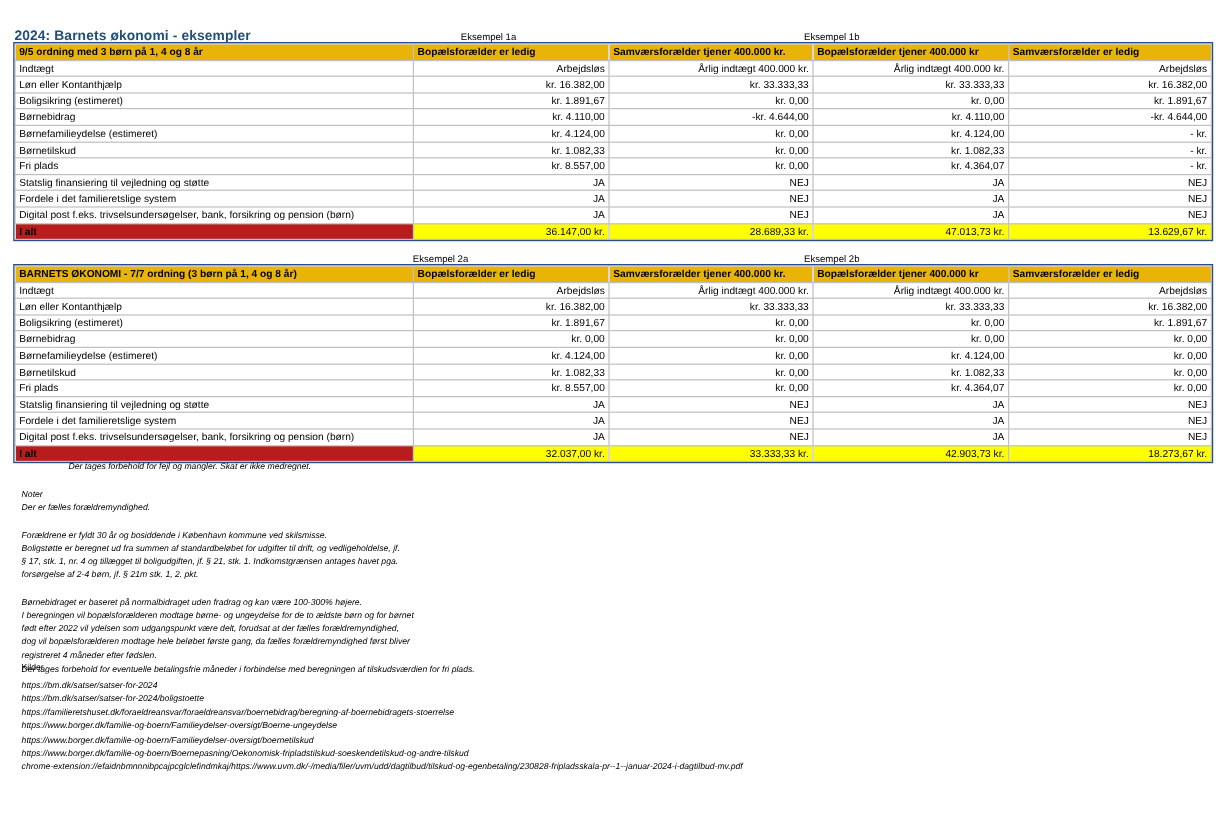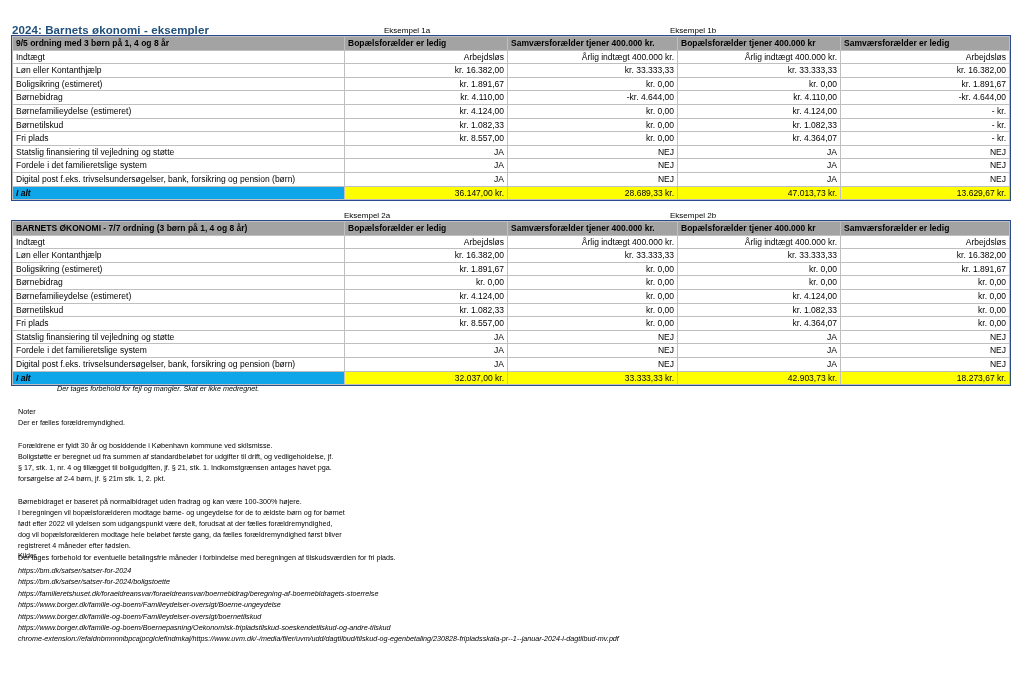--- a/index.html
+++ b/index.html
@@ -49,49 +49,49 @@
   .tbl td {
     border: 0.6px solid #bfbfbf;
     padding: 0px 3px;
     height: 12.6px;
     line-height: 12.6px;
     white-space: nowrap;
     overflow: hidden;
   }
   .hdr td {
     font-weight: bold;
-    background: #a3a3a3;
+    background: #eab308;
   }
   .rowlabel { text-align: left; }
   .num { text-align: right; }
   .total td {
     background: #ffff00;
     font-weight: normal;
   }
   .total td.rowlabel {
-    background: #0ea5e9;
+    background: #b91c1c;
     font-weight: bold;
-    font-style: italic;
   }
 
   
   .framed {
     outline: 1.2px solid #2b4b8c;
   }
 
   .note-sm {
     position: absolute;
     font-size: 7.2px;
     font-style: italic;
     color: #000;
     line-height: 11px;
   }
   .notes-block {
     position: absolute;
     font-size: 7.2px;
+    font-style: italic;
     line-height: 11.2px;
     color: #000;
   }
   .kilder-head {
     position: absolute;
     font-size: 7.2px;
   }
   .links {
     position: absolute;
     font-size: 7.2px;

